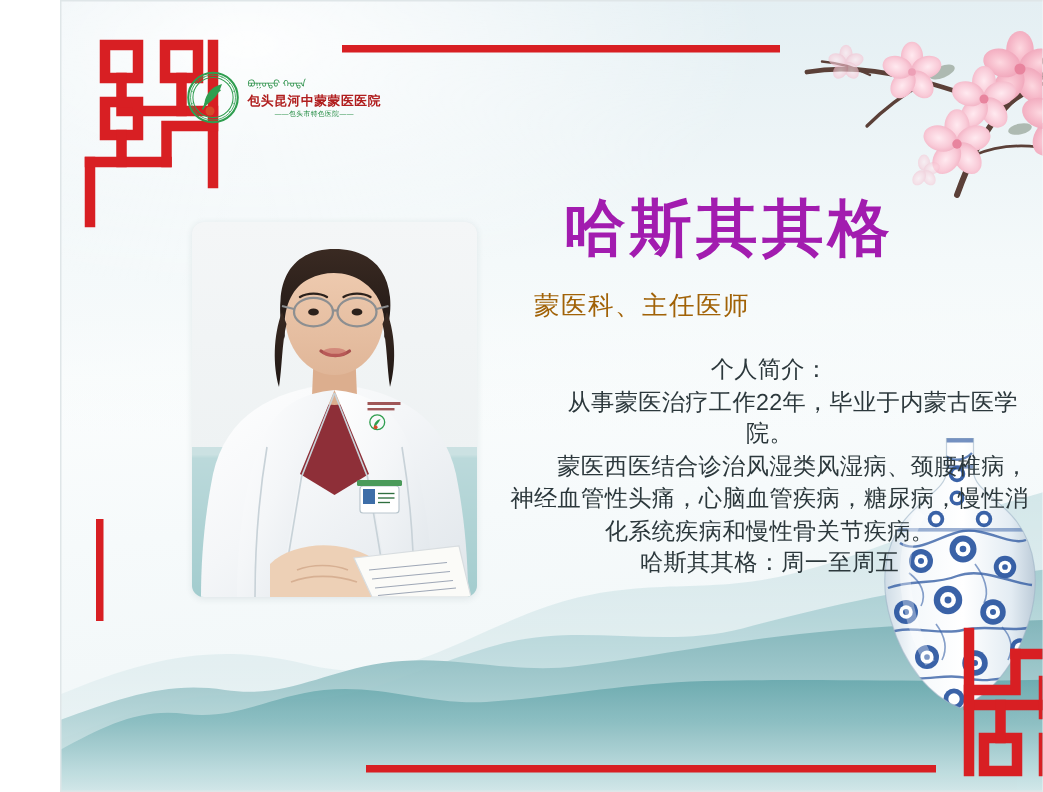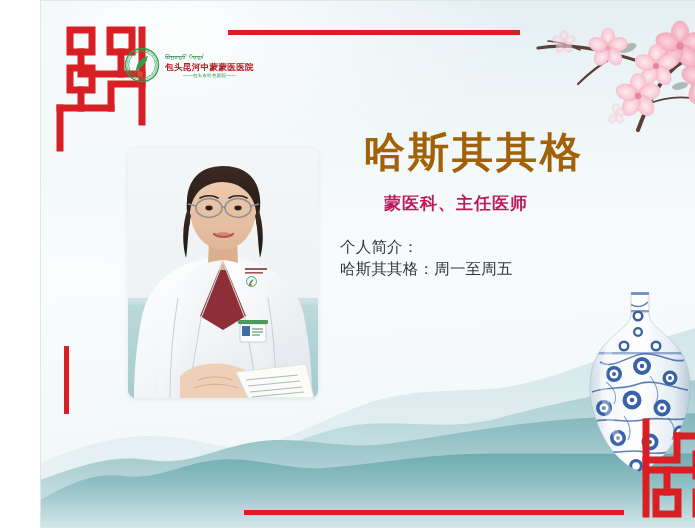--- a/index.html
+++ b/index.html
@@ -110,53 +110,52 @@
     border-radius: 8px;
     overflow: hidden;
     background: #e9eef0;
     box-shadow: 0 1px 5px rgba(40,70,80,0.10);
   }
   .photo-card svg { display: block; width: 100%; height: 100%; }
 
   
   .name-title {
     position: absolute;
-    left: 324px;
+    left: 336px;
     top: 126px;
     width: 300px;
     font-size: 41px;
     line-height: 52px;
     font-weight: bold;
-    color: #a16207;
+    color: #a21caf;
     letter-spacing: 3px;
     white-space: nowrap;
   }
   .role-title {
     position: absolute;
-    left: 344px;
+    left: 316px;
     top: 192px;
     width: 300px;
     font-size: 17px;
     line-height: 24px;
-    color: #be185d;
+    color: #a16207;
     letter-spacing: 1px;
     white-space: nowrap;
-    font-weight: bold;
   }
   .bio {
     position: absolute;
     left: 300px;
     top: 236px;
     width: 346px;
     font-size: 15.5px;
     line-height: 21.5px;
     color: #2c383c;
     letter-spacing: 0.2px;
   }
-  .bio p { margin: 0; }
+  .bio p { margin: 0; text-align: center; }
   .bio .indent { text-indent: 2em; }
 
   
   .vase {
     position: absolute;
     left: 544px;
     top: 292px;
     width: 112px;
     height: 194px;
     pointer-events: none;
@@ -608,17 +607,19 @@
           <path d="M124,249 L176,244"></path>
       </g>
     </svg>
   </div>
 
   <div class="name-title">哈斯其其格</div>
   <div class="role-title">蒙医科、主任医师</div>
 
   <div class="bio">
     <p>个人简介：</p>
+    <p class="indent">从事蒙医治疗工作22年，毕业于内蒙古医学院。</p>
+    <p class="indent">蒙医西医结合诊治风湿类风湿病、颈腰椎病，神经血管性头痛，心脑血管疾病，糖尿病，慢性消化系统疾病和慢性骨关节疾病。</p>
     <p>哈斯其其格：周一至周五</p>
   </div>
 
   <div class="outer-border"></div>
 </div>
 
 </body></html>

